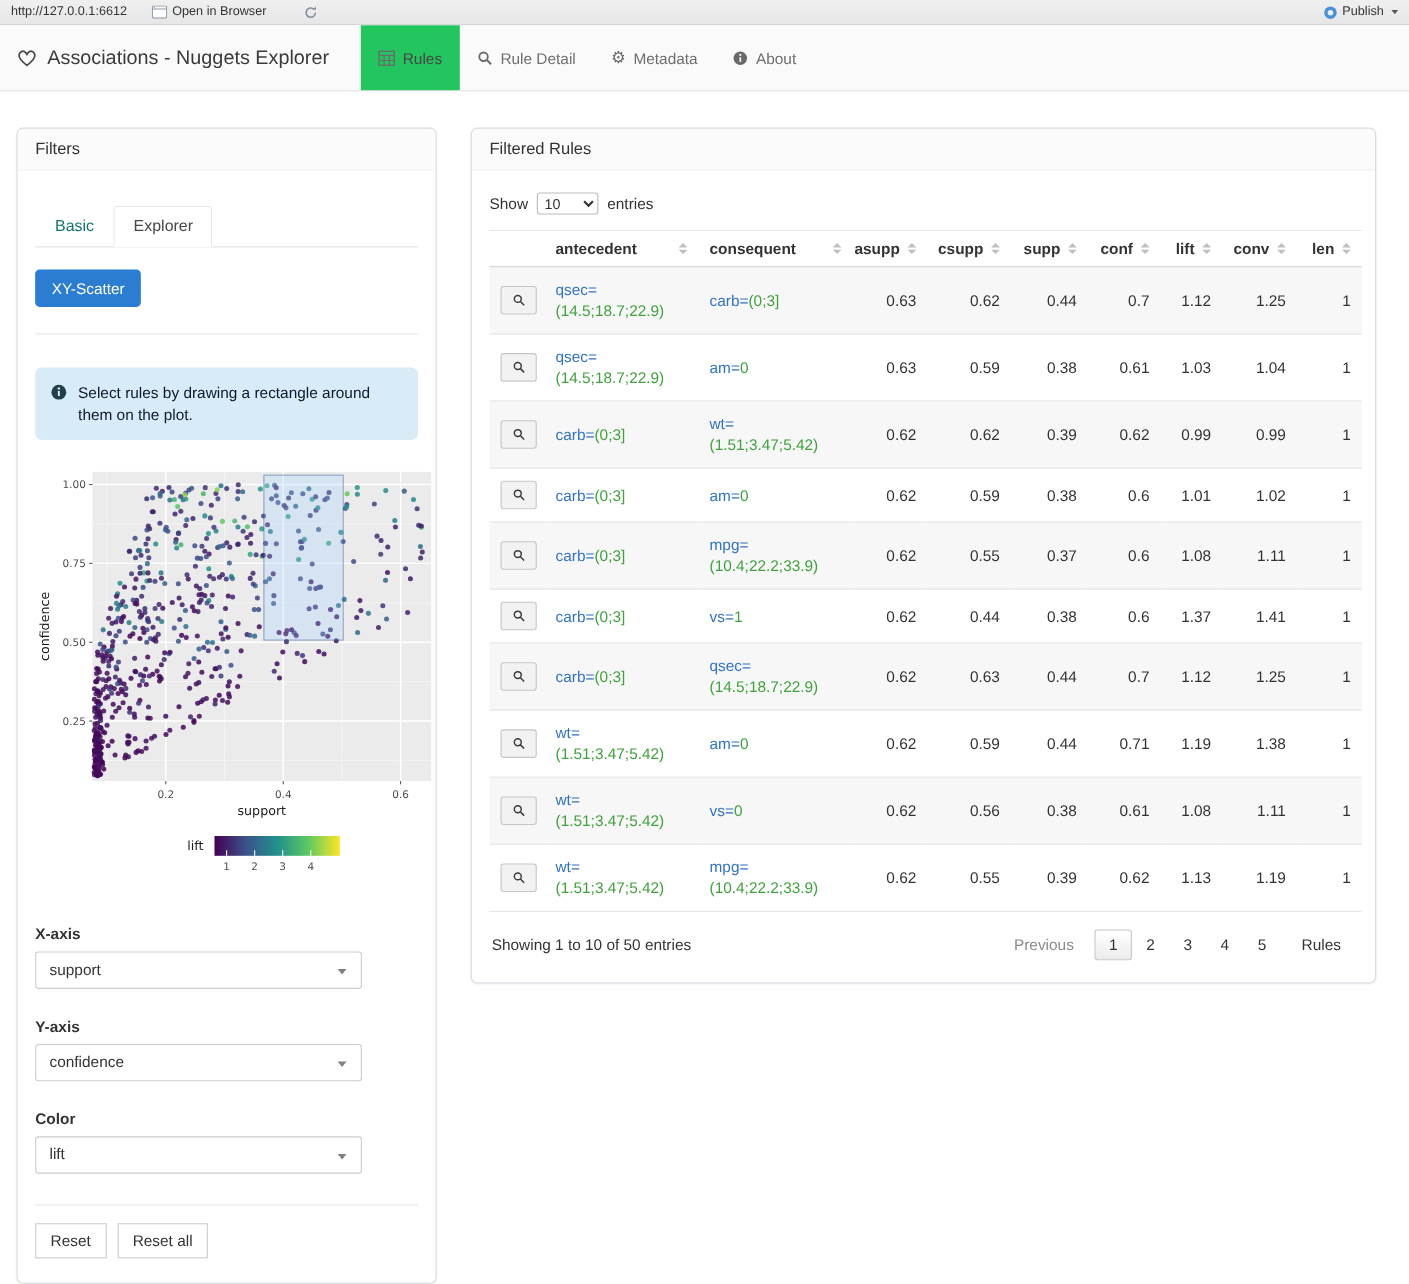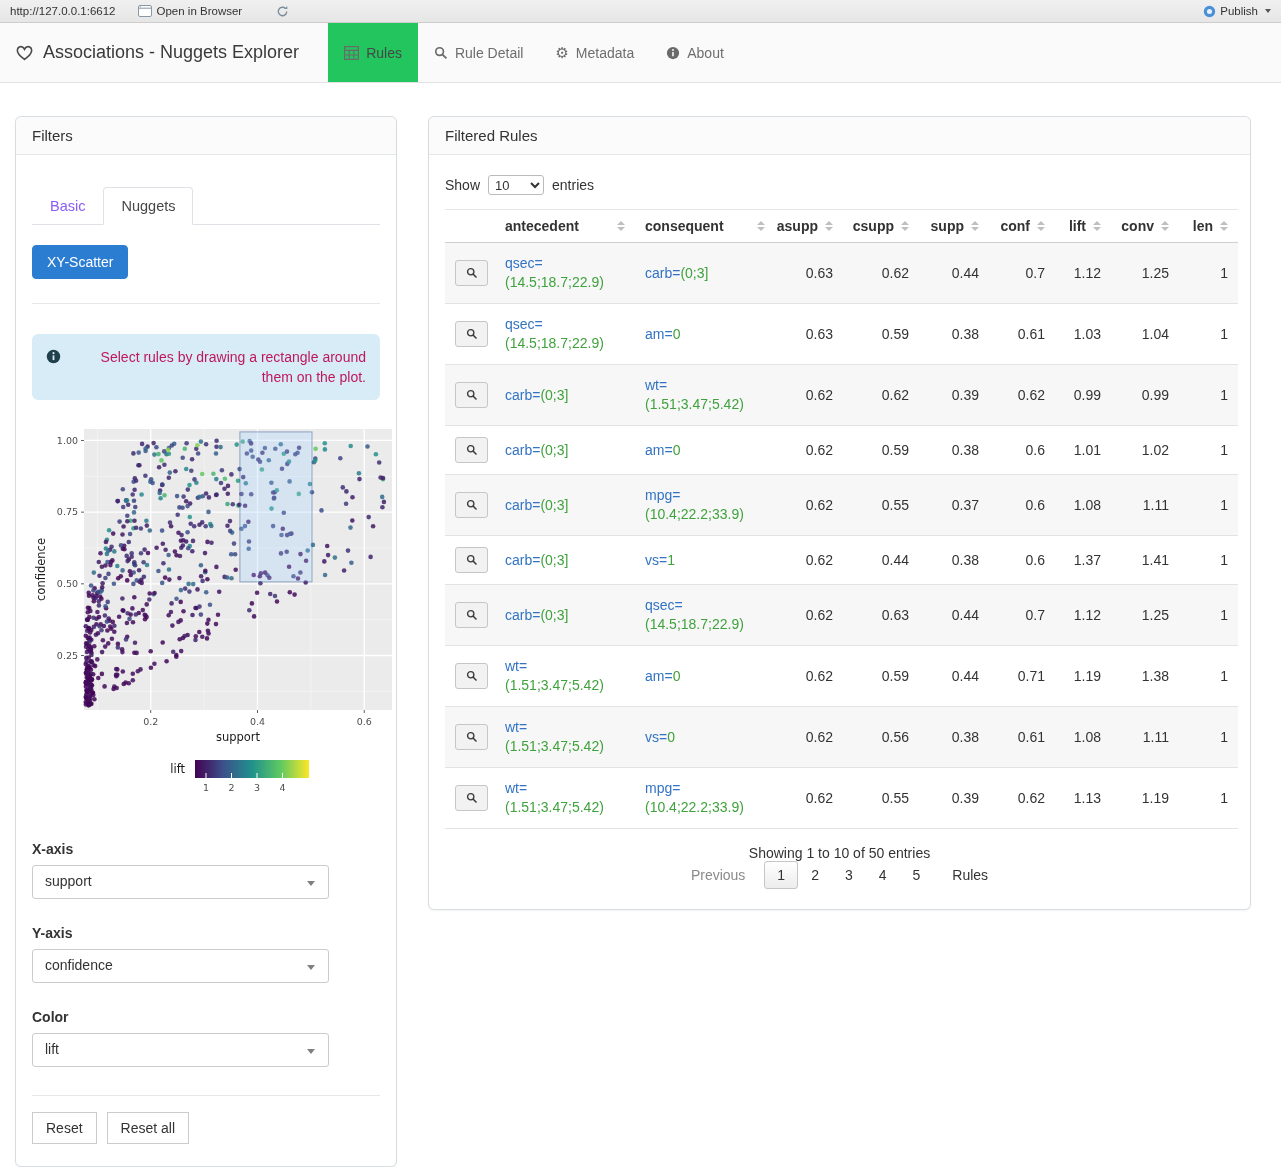--- a/index.html
+++ b/index.html
@@ -36,28 +36,28 @@
   
   main { display:flex; align-items:flex-start; gap:31px; padding:33px 15px 56px 15px; }
   .card { background:#fff; border:1px solid #d8dde2; border-radius:6px; box-shadow:0 1px 2px rgba(0,0,0,.05); }
   .card-header { padding:10px 16px; font-size:15px; color:#333; border-bottom:1px solid #e4e8eb; background:rgba(0,0,0,.015); border-radius:6px 6px 0 0; }
   .card-body { padding:16px; }
   .filters-card { width:382px; }
   .rules-card { width:823px; }
 
   
   .ftabs { display:flex; border-bottom:1px solid #dee2e6; margin-top:16px; }
-  .ftab { padding:10px 17px; font-size:14.5px; cursor:pointer; border:1px solid transparent; border-radius:4px 4px 0 0; margin-bottom:-1px; color:#8b5cf6; }
+  .ftab { padding:10px 17px; font-size:14.5px; cursor:pointer; border:1px solid transparent; border-radius:4px 4px 0 0; margin-bottom:-1px; color:#0f766e; }
   .ftab.active { color:#474747; background:#fff; border-color:#dee2e6 #dee2e6 #fff; }
 
   .btn-primary { background:#2b7dd2; color:#fff; border:1px solid #2b7dd2; border-radius:4px; padding:8px 14px; font-size:14px; margin:20px 0 2px 0; }
   hr.sep { border:none; border-top:1px solid #e7e7e7; margin:22px 0 30px 0; }
   hr.sep2 { border:none; border-top:1px solid #e7e7e7; margin:28px 0 16px 0; }
 
-  .alert-info { display:flex; gap:10px; background:#d8ecf7; border-radius:6px; padding:13px 14px; font-size:14px; line-height:20px; color:#be185d;text-align:right; }
+  .alert-info { display:flex; gap:10px; background:#d8ecf7; border-radius:6px; padding:13px 14px; font-size:14px; line-height:20px; color:#0f172a; }
   .alert-info .al-ic { flex:none; margin-top:2px; }
 
   .plot-wrap { margin-top:20px; }
 
   .field-label { font-weight:bold; font-size:14px; color:#333; margin:26px 0 8px 0; }
   .field-label.first { margin-top:30px; }
   .sel { position:relative; width:297px; height:34px; border:1px solid #ccc; border-radius:3px; background:#fff; padding:7px 12px; font-size:14px; color:#333; cursor:pointer; }
   .sel::after { content:''; position:absolute; right:13px; top:15px; width:0; height:0; border-left:4px solid transparent; border-right:4px solid transparent; border-top:5px solid #808080; }
 
   .btn-row { display:flex; gap:10px; margin:0 0 6px 0; }
@@ -76,21 +76,21 @@
   .sorters { display:inline-flex; flex-direction:column; gap:2px; }
   .s-up { width:0; height:0; border-left:4px solid transparent; border-right:4px solid transparent; border-bottom:4px solid #bfbfbf; }
   .s-down { width:0; height:0; border-left:4px solid transparent; border-right:4px solid transparent; border-top:4px solid #bfbfbf; }
   table.rules tbody td { padding:11px 10px; border-bottom:1px solid #e3e3e3; vertical-align:middle; line-height:19px; }
   table.rules tbody tr.odd { background:#f7f7f7; }
   td.num { text-align:right; color:#333; }
   .rule-attr { color:#3273c4; }
   .rule-val { color:#3fa23c; display:inline-block; }
   .mag-btn { width:33px; height:26px; display:flex; align-items:center; justify-content:center; background:#f2f2f2; border:1px solid #c6c6c6; border-radius:3px; }
 
-  .table-footer { display:flex; justify-content:space-between; align-items:center; margin-top:16px; padding:0 2px 4px 2px;flex-direction:column; }
+  .table-footer { display:flex; justify-content:space-between; align-items:center; margin-top:16px; padding:0 2px 4px 2px; }
   .pager { display:flex; align-items:center; }
   .page-btn { padding:5px 12px; font-size:14px; color:#333; cursor:pointer; border:1px solid transparent; }
   .page-btn.disabled { color:#8a8a8a; cursor:default; margin-right:6px; }
   .page-btn.current { border:1px solid #c6c6c6; border-radius:3px; background:linear-gradient(#fff,#ececec); }
   .page-btn.next { margin-left:6px; }
 
   svg text { font-family:"DejaVu Sans","Liberation Sans",sans-serif; }
 </style>
 </head>
 <body>
@@ -176,21 +176,21 @@
 </nav>
 
 <main>
 
   <section class="card filters-card">
     <div class="card-header">Filters</div>
     <div class="card-body">
 
       <div class="ftabs" id="filter-tabs">
           <div class="ftab">Basic</div>
-          <div class="ftab active">Nuggets</div>
+          <div class="ftab active">Explorer</div>
         </div>
 
       <button class="btn-primary">XY-Scatter</button>
 
       <hr class="sep">
 
       <div class="alert-info">
         <span class="al-ic">
           <svg width="15" height="15" viewBox="0 0 16 16">
               <circle cx="8" cy="8" r="7.2" fill="#20404c"></circle>

